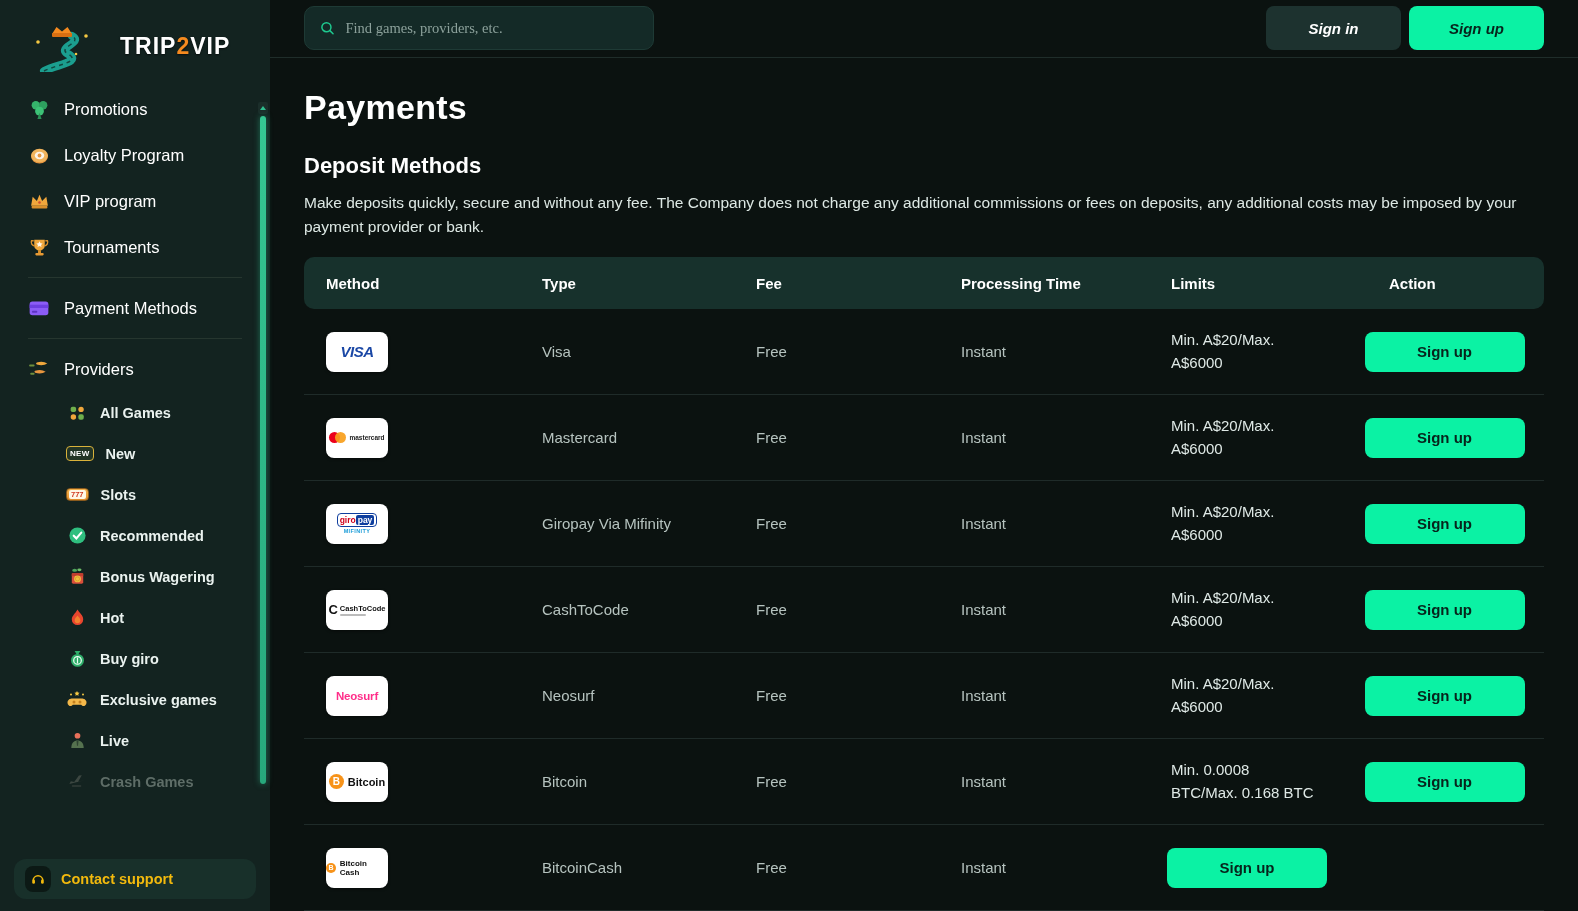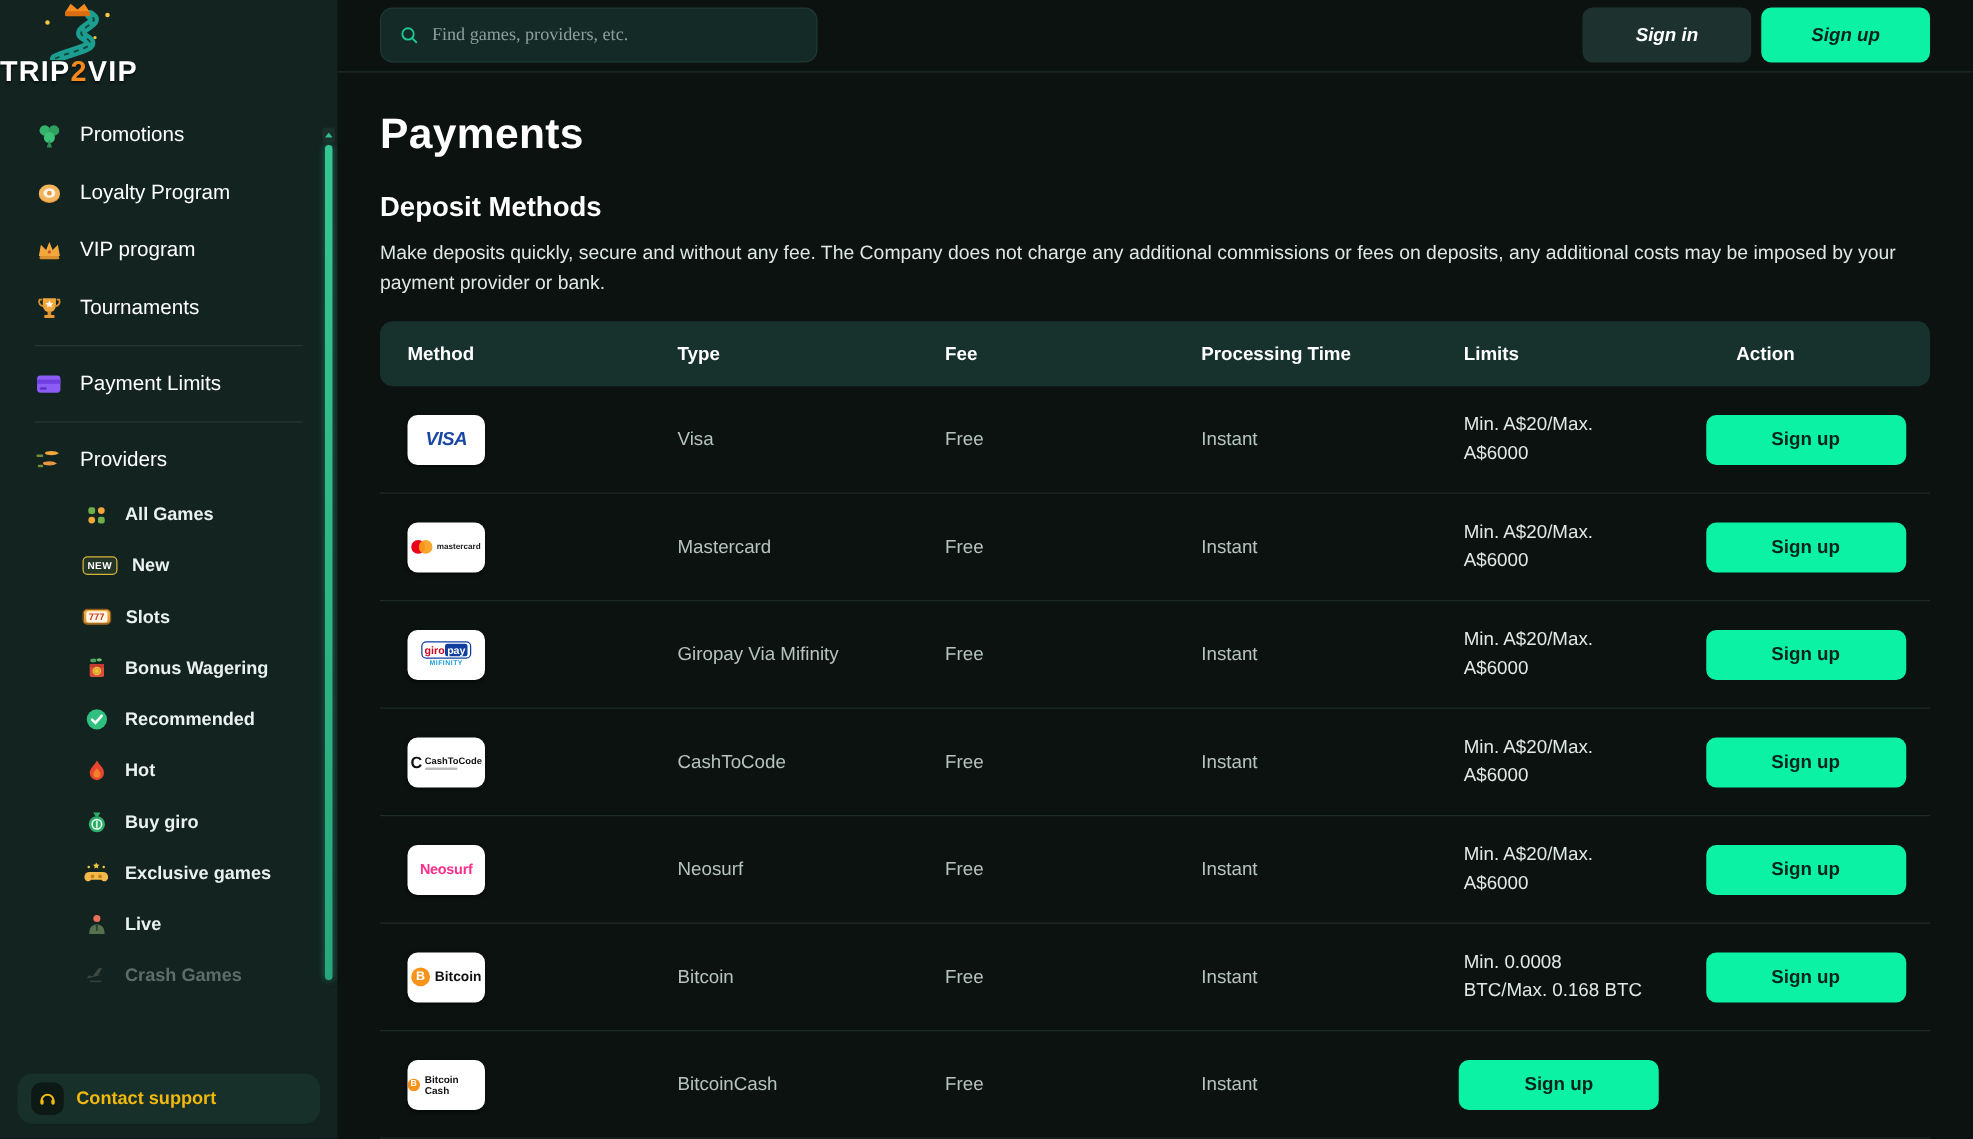--- a/index.html
+++ b/index.html
@@ -10,21 +10,21 @@
     display:flex;
     color:#fff;
   }
   
   .sidebar {
     width:270px; min-width:270px; height:911px;
     background:#132320;
     position:relative;
     display:flex; flex-direction:column;
   }
-  .logo { padding-top:0; display:flex; flex-direction:column; align-items:flex-start; }
+  .logo { padding-top:24px; display:flex; flex-direction:row; align-items:center; }
   .logo-text { font-size:23px; font-weight:800; letter-spacing:1px; color:#fff; margin-top:-4px; text-shadow:0 1px 2px rgba(0,0,0,.6); }
   .logo-text .two { color:#f58a1f; }
   .nav { padding:14px 0 0 28px; flex:1; }
   .nav-item { display:flex; align-items:center; gap:14px; height:46px; cursor:pointer; padding-right:26px; }
   .nav-item .nlabel { font-size:16.5px; font-weight:400; color:#fff; }
   .nicon { width:22px; height:22px; display:flex; align-items:center; justify-content:center; flex:none; }
   .sdivider { height:1px; background:#26362f; margin:7px 28px 7px 0; }
   .chev-btn { margin-left:auto; width:30px; height:30px; border-radius:50%; background:#1d3530; display:flex; align-items:center; justify-content:center; cursor:pointer; }
   .sub-item { display:flex; align-items:center; gap:12px; height:41px; padding-left:38px; cursor:pointer; }
   .sub-item .slabel { font-size:14.5px; font-weight:600; color:#eaf2ef; }
@@ -165,21 +165,21 @@
     <div class="sdivider"></div>
 
     <div class="nav-item">
       <span class="nicon">
         <svg width="22" height="22" viewBox="0 0 20 20">
             <rect x="1.5" y="4" width="17" height="12.5" rx="2.5" fill="#8b5cf6"></rect>
             <rect x="1.5" y="7" width="17" height="3" fill="#6d3fe0"></rect>
             <rect x="3.5" y="12.5" width="5" height="1.8" rx=".9" fill="#5d33c4"></rect>
           </svg>
       </span>
-      <span class="nlabel">Payment Limits</span>
+      <span class="nlabel">Payment Methods</span>
     </div>
 
     <div class="sdivider"></div>
 
     <div class="nav-item">
       <span class="nicon">
         <svg width="22" height="22" viewBox="0 0 20 20">
             <rect x="1" y="6" width="5" height="1.8" rx=".9" fill="#6f8f3c"></rect>
             <rect x="2" y="13.5" width="4" height="1.8" rx=".9" fill="#6f8f3c"></rect>
             <path d="M8 4 q6 -1.5 9.5 1 q-3.5 2.5 -9.5 1 q-1.5 -1 0 -2 Z" fill="#f0a73c"></path>
@@ -203,42 +203,42 @@
     </div>
     <div class="sub-item">
       <span class="badge-new">NEW</span>
       <span class="slabel">New</span>
     </div>
     <div class="sub-item">
       <span class="badge-777">
           <i>777</i>
         </span>
       <span class="slabel">Slots</span>
+    </div>
+    <div class="sub-item">
+      <span class="nicon">
+        <svg width="19" height="19" viewBox="0 0 20 20">
+            <circle cx="10" cy="10" r="8.5" fill="#2fbf7f"></circle>
+            <path d="M6 10.2 l2.8 2.8 L14 7" stroke="#fff" stroke-width="2.2" fill="none" stroke-linecap="round"></path>
+          </svg>
+      </span>
+      <span class="slabel">Recommended</span>
     </div>
     <div class="sub-item">
       <span class="nicon">
         <svg width="19" height="19" viewBox="0 0 20 20">
             <ellipse cx="7" cy="3.5" rx="2.6" ry="1.6" fill="#4fa45c"></ellipse>
             <ellipse cx="12" cy="3" rx="2.2" ry="1.4" fill="#6fbf6a"></ellipse>
             <rect x="4" y="6.5" width="12" height="11" rx="1.5" fill="#d94f3b"></rect>
             <rect x="4" y="6.5" width="12" height="3" fill="#c23d2e"></rect>
             <circle cx="10" cy="12.5" r="3.6" fill="#f3c03f"></circle>
             <circle cx="10" cy="12.5" r="2.2" fill="none" stroke="#d9a32b" stroke-width="1"></circle>
           </svg>
       </span>
       <span class="slabel">Bonus Wagering</span>
-    </div>
-    <div class="sub-item">
-      <span class="nicon">
-        <svg width="19" height="19" viewBox="0 0 20 20">
-            <circle cx="10" cy="10" r="8.5" fill="#2fbf7f"></circle>
-            <path d="M6 10.2 l2.8 2.8 L14 7" stroke="#fff" stroke-width="2.2" fill="none" stroke-linecap="round"></path>
-          </svg>
-      </span>
-      <span class="slabel">Recommended</span>
     </div>
     <div class="sub-item">
       <span class="nicon">
         <svg width="19" height="19" viewBox="0 0 20 20">
             <path d="M10 1.5 C12 5.5 16 7 16 12 a6 6 0 0 1 -12 0 C4 8 8 5.5 10 1.5 Z" fill="#e8452e"></path>
             <path d="M10 8 c1.2 2 3 2.8 3 5 a3 3 0 0 1 -6 0 c0 -2.2 1.8 -3 3 -5 Z" fill="#f2812e"></path>
           </svg>
       </span>
       <span class="slabel">Hot</span>
     </div>

